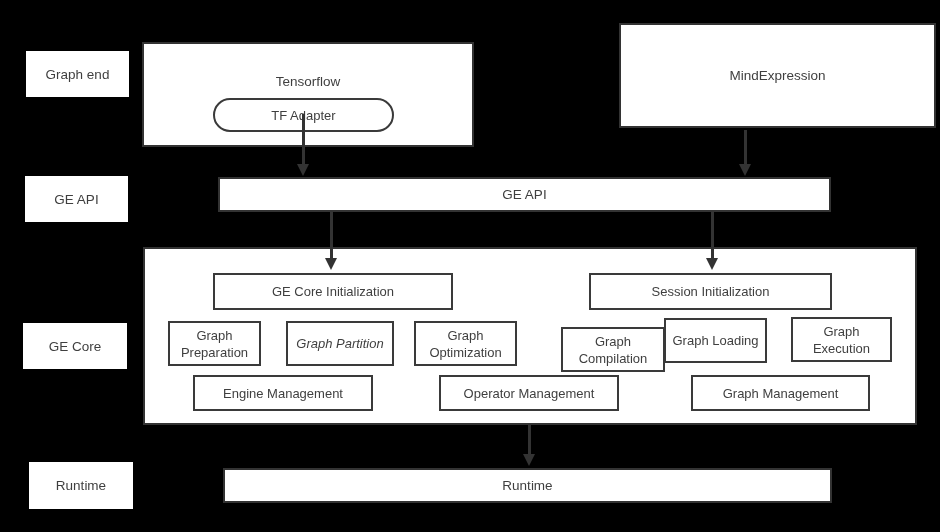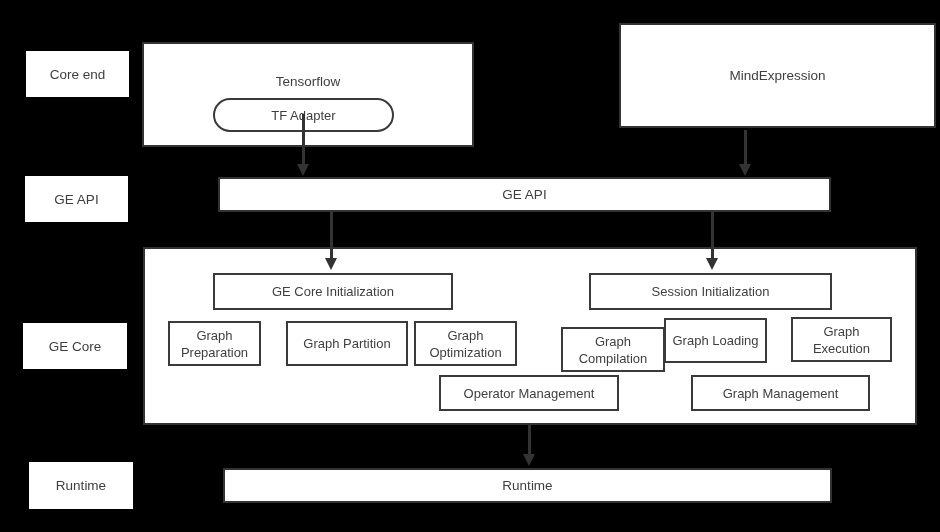--- a/index.html
+++ b/index.html
@@ -84,46 +84,47 @@
     border-right: 6px solid transparent;
     border-top: 12px solid #333333;
     flex: 0 0 auto;
   }
 </style>
 </head>
 <body>
 
 <div class="canvas">
 
-  <div class="label-box" style="left:26px; top:51px; width:103px; height:46px;">Core end</div>
+  <div class="label-box" style="left:26px; top:51px; width:103px; height:46px;">Graph end</div>
   <div class="label-box" style="left:25px; top:176px; width:103px; height:46px;">GE API</div>
   <div class="label-box" style="left:23px; top:323px; width:104px; height:46px;">GE Core</div>
   <div class="label-box" style="left:29px; top:462px; width:104px; height:47px;">Runtime</div>
 
   <div class="outer-box" style="left:142px; top:23px; width:332px; height:105px;margin-top:19px;">
     <div class="box-title" style="top:29px;">Tensorflow</div>
     <div class="inner-box" style="left:69px; top:54px; width:181px; height:34px;border-radius:17px;">TF Adapter</div>
   </div>
 
   <div class="outer-box center-text" style="left:587px; top:23px; width:317px; height:105px;margin-left:32px;">MindExpression</div>
 
   <div class="bar" style="left:218px; top:177px; width:613px; height:35px;">GE API</div>
 
   <div class="outer-box" style="left:143px; top:247px; width:774px; height:178px;">
 
     <div class="inner-box" style="left:68px; top:24px; width:240px; height:37px;">GE Core Initialization</div>
     <div class="inner-box" style="left:444px; top:24px; width:243px; height:37px;">Session Initialization</div>
 
     <div class="inner-box" style="left:23px;  top:72px; width:93px; height:45px;">Graph Preparation</div>
-    <div class="inner-box" style="left:141px; top:72px; width:122px; height:45px;">Graph Partition</div>
+    <div class="inner-box" style="left:141px; top:72px; width:108px; height:45px;font-style:italic;">Graph Partition</div>
     <div class="inner-box" style="left:269px; top:72px; width:103px; height:45px;">Graph Optimization</div>
     <div class="inner-box" style="left:416px; top:72px; width:104px; height:45px;margin-top:6px;">Graph Compilation</div>
     <div class="inner-box" style="left:519px; top:69px; width:103px; height:45px;">Graph Loading</div>
     <div class="inner-box" style="left:646px; top:68px; width:101px; height:45px;">Graph Execution</div>
 
+    <div class="inner-box" style="left:48px;  top:126px; width:180px; height:36px;">Engine Management</div>
     <div class="inner-box" style="left:294px; top:126px; width:180px; height:36px;">Operator Management</div>
     <div class="inner-box" style="left:546px; top:126px; width:179px; height:36px;">Graph Management</div>
   </div>
 
   <div class="bar" style="left:223px; top:468px; width:609px; height:35px;">Runtime</div>
 
   <div class="arrow" style="left:297px; top:114px; height:62px;">
     <div class="arrow-line"></div>
     <div class="arrow-head"></div>
   </div>

